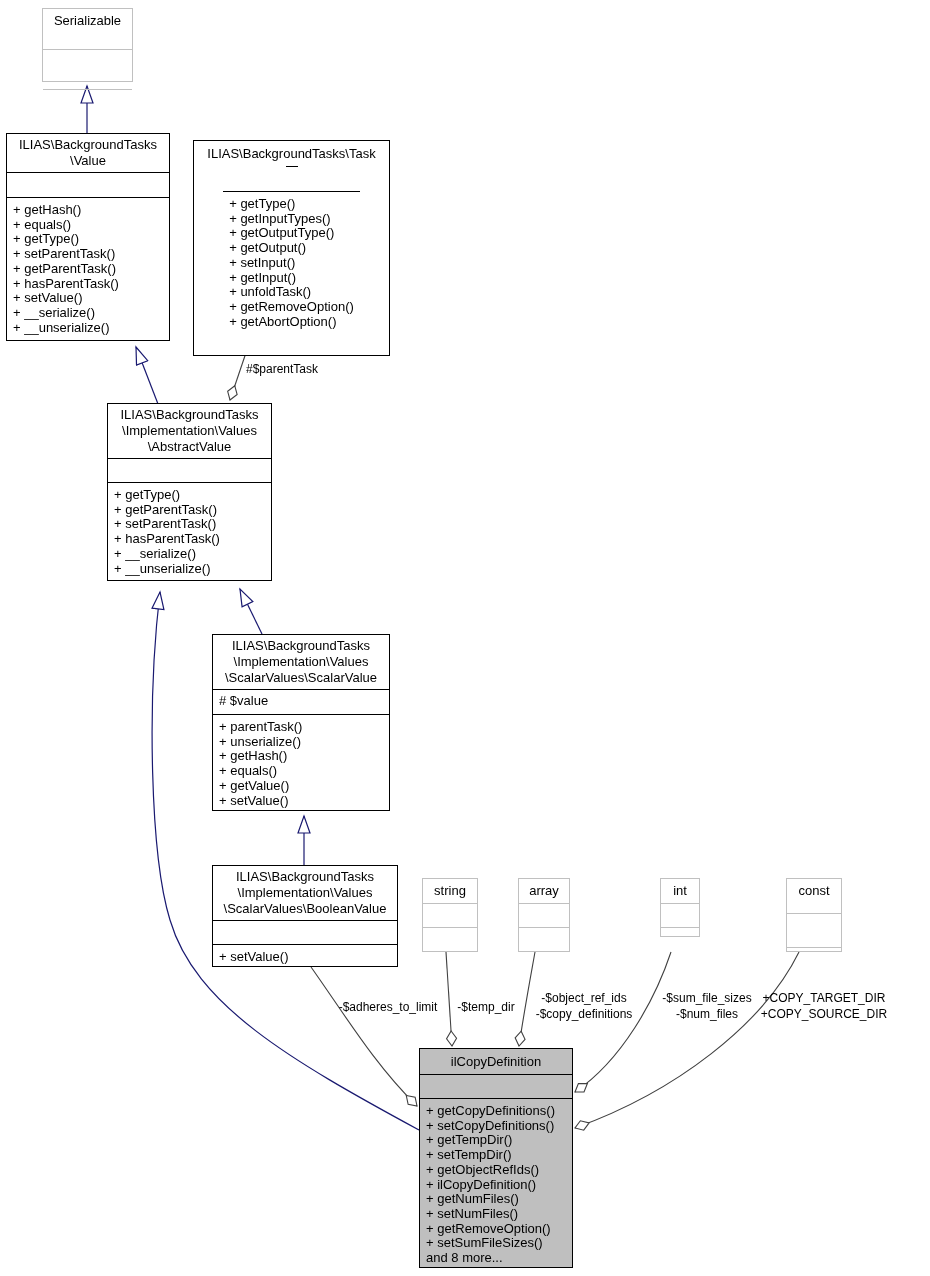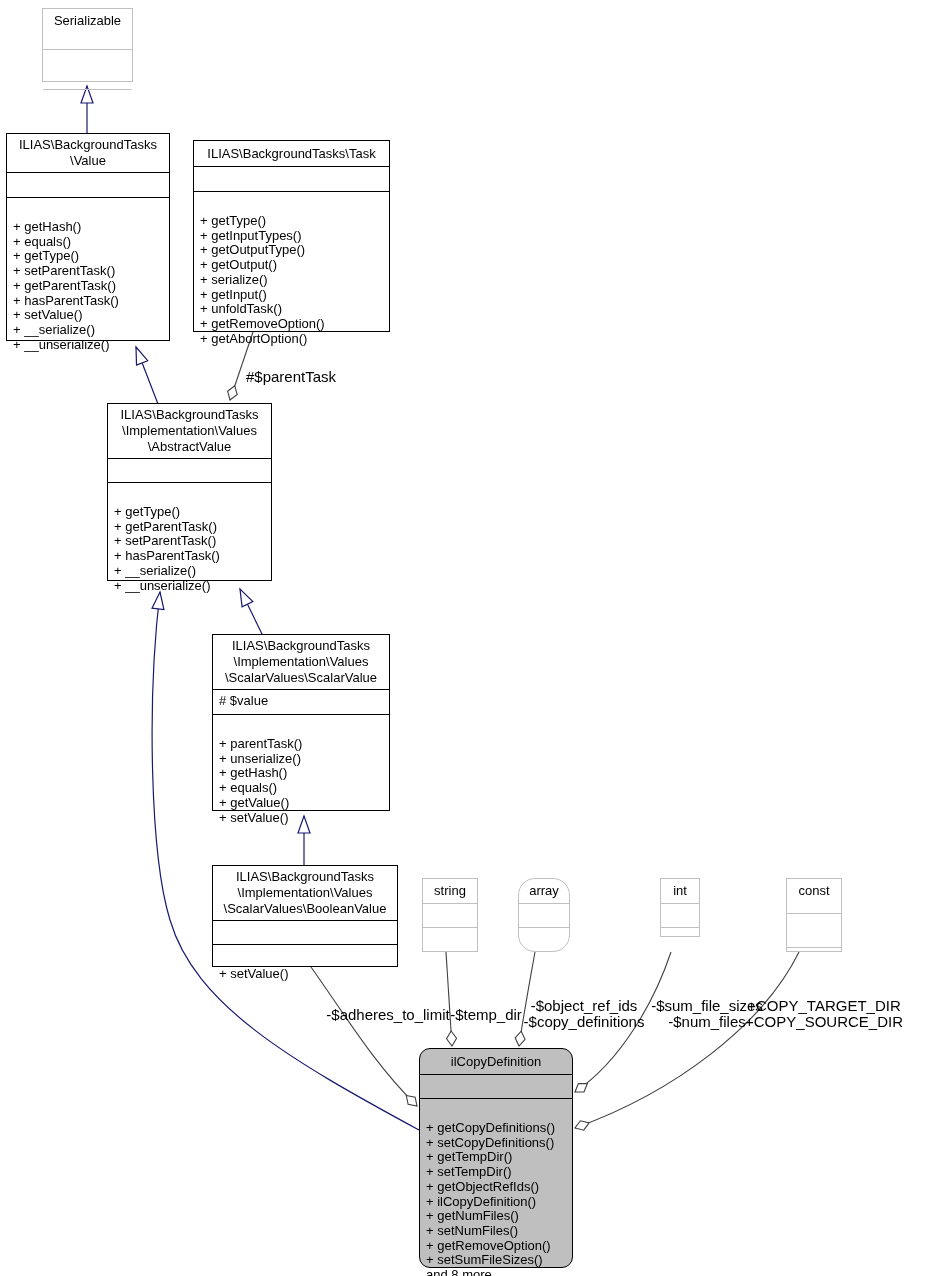--- a/index.html
+++ b/index.html
@@ -17,54 +17,53 @@
   .ubox .t{
     display:flex;flex-direction:column;justify-content:center;
     text-align:center;line-height:16px;flex:0 0 auto;white-space:nowrap;
   }
   .ubox .a,.ubox .m{
     border-top:1.5px solid #000000;box-sizing:border-box;
     padding:4px 6px 0 6px;line-height:14.7px;text-align:left;
     white-space:nowrap;
   }
   .ubox .a{flex:0 0 auto;}
-  .ubox .m{flex:1 1 auto;padding-top:22px;}
+  .ubox .m{flex:1 1 auto;padding-top:5px;}
   
   .ubox.ext{border:1px solid #c0c0c0;}
   .ubox.ext .a,.ubox.ext .m{border-top:1px solid #c0c0c0;}
   
-  .ubox.hl{background:#bfbfbf;border-radius:11px;}
+  .ubox.hl{background:#bfbfbf;}
 
   #b-serializable{left:42px;top:8px;width:91px;height:74px;gap:16px;}
   #b-serializable .t{height:24px;} #b-serializable .a{height:24px;}
   #b-value{left:6px;top:133px;width:164px;height:208px;}
   #b-value .t{height:38px;} #b-value .a{height:25px;}
-  #b-task{left:193px;top:140px;width:197px;height:192px;}
+  #b-task{left:193px;top:140px;width:197px;height:216px;align-items:center;}
   #b-task .t{height:25px;} #b-task .a{height:25px;}
   #b-abstract{left:107px;top:403px;width:165px;height:178px;}
   #b-abstract .t{height:54px;} #b-abstract .a{height:24px;}
   #b-scalar{left:212px;top:634px;width:178px;height:177px;}
   #b-scalar .t{height:54px;} #b-scalar .a{height:25px;}
   #b-boolean{left:212px;top:865px;width:186px;height:102px;}
   #b-boolean .t{height:54px;} #b-boolean .a{height:24px;}
   #b-string{left:422px;top:878px;width:56px;height:74px;}
   #b-string .t{height:24px;} #b-string .a{height:24px;}
-  #b-array{left:518px;top:878px;width:52px;height:74px;border-radius:17px;}
+  #b-array{left:518px;top:878px;width:52px;height:74px;}
   #b-array .t{height:24px;} #b-array .a{height:24px;}
   #b-int{left:660px;top:878px;width:40px;height:59px;}
   #b-int .t{height:24px;} #b-int .a{height:24px;}
   #b-const{left:786px;top:878px;width:56px;height:74px;gap:10px;}
   #b-const .t{height:24px;} #b-const .a{height:24px;}
   #b-ilcopy{left:419px;top:1048px;width:154px;height:220px;}
   #b-ilcopy .t{height:25px;} #b-ilcopy .a{height:24px;}
 
   .elabel{
-    position:absolute;z-index:3;font-size:15px;line-height:15.5px;
+    position:absolute;z-index:3;font-size:12px;line-height:15.5px;
     white-space:nowrap;
-    margin-top:7px;
   }
   .elabel.ctr{transform:translateX(-50%);text-align:center;}
   #l-parent{left:246px;top:362px;}
   #l-adheres{left:388px;top:1000px;}
   #l-temp{left:486px;top:1000px;}
   #l-objref{left:584px;top:991px;}
   #l-sum{left:707px;top:991px;}
   #l-const{left:824px;top:991px;}
 </style>
 </head>
@@ -124,21 +123,21 @@
 <div class="ubox" id="b-task">
   <div class="t">
       <div>ILIAS\BackgroundTasks\Task</div>
     </div>
   <div class="a"></div>
   <div class="m">
       <div>+ getType()</div>
       <div>+ getInputTypes()</div>
       <div>+ getOutputType()</div>
       <div>+ getOutput()</div>
-      <div>+ serialize()</div>
+      <div>+ setInput()</div>
       <div>+ getInput()</div>
       <div>+ unfoldTask()</div>
       <div>+ getRemoveOption()</div>
       <div>+ getAbortOption()</div>
     </div>
 </div>
 
 <div class="ubox" id="b-abstract">
   <div class="t">
       <div>ILIAS\BackgroundTasks</div>

